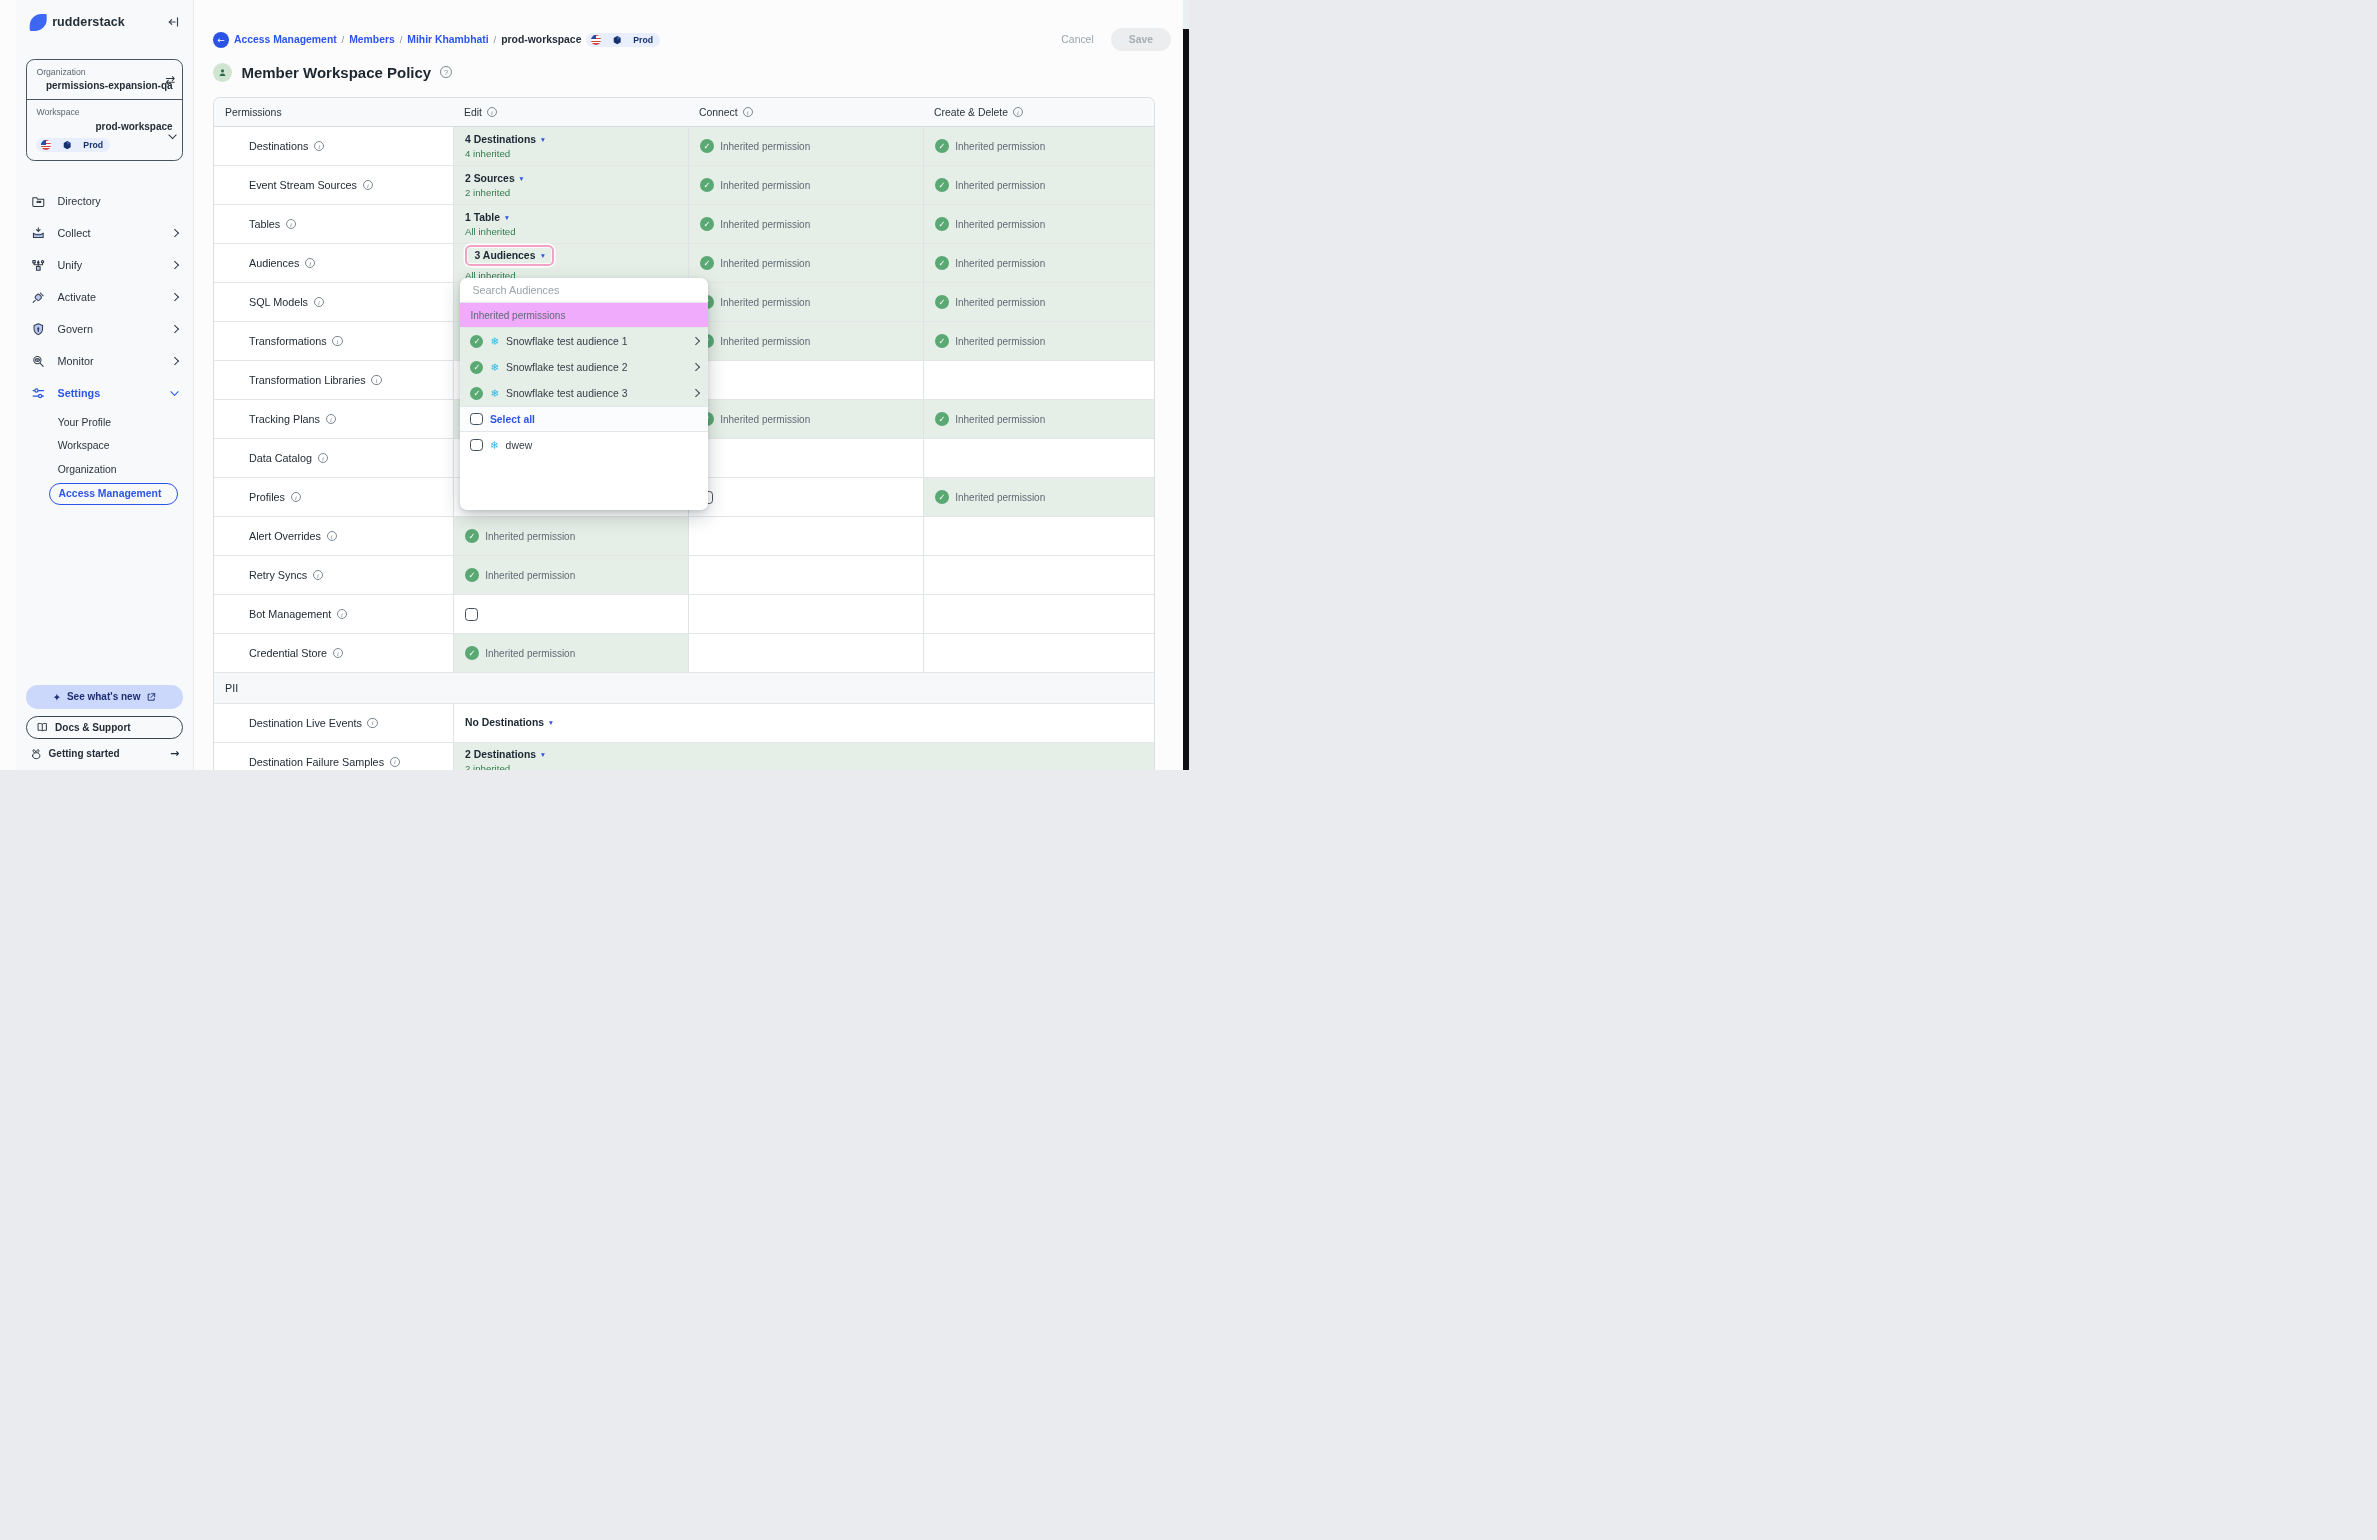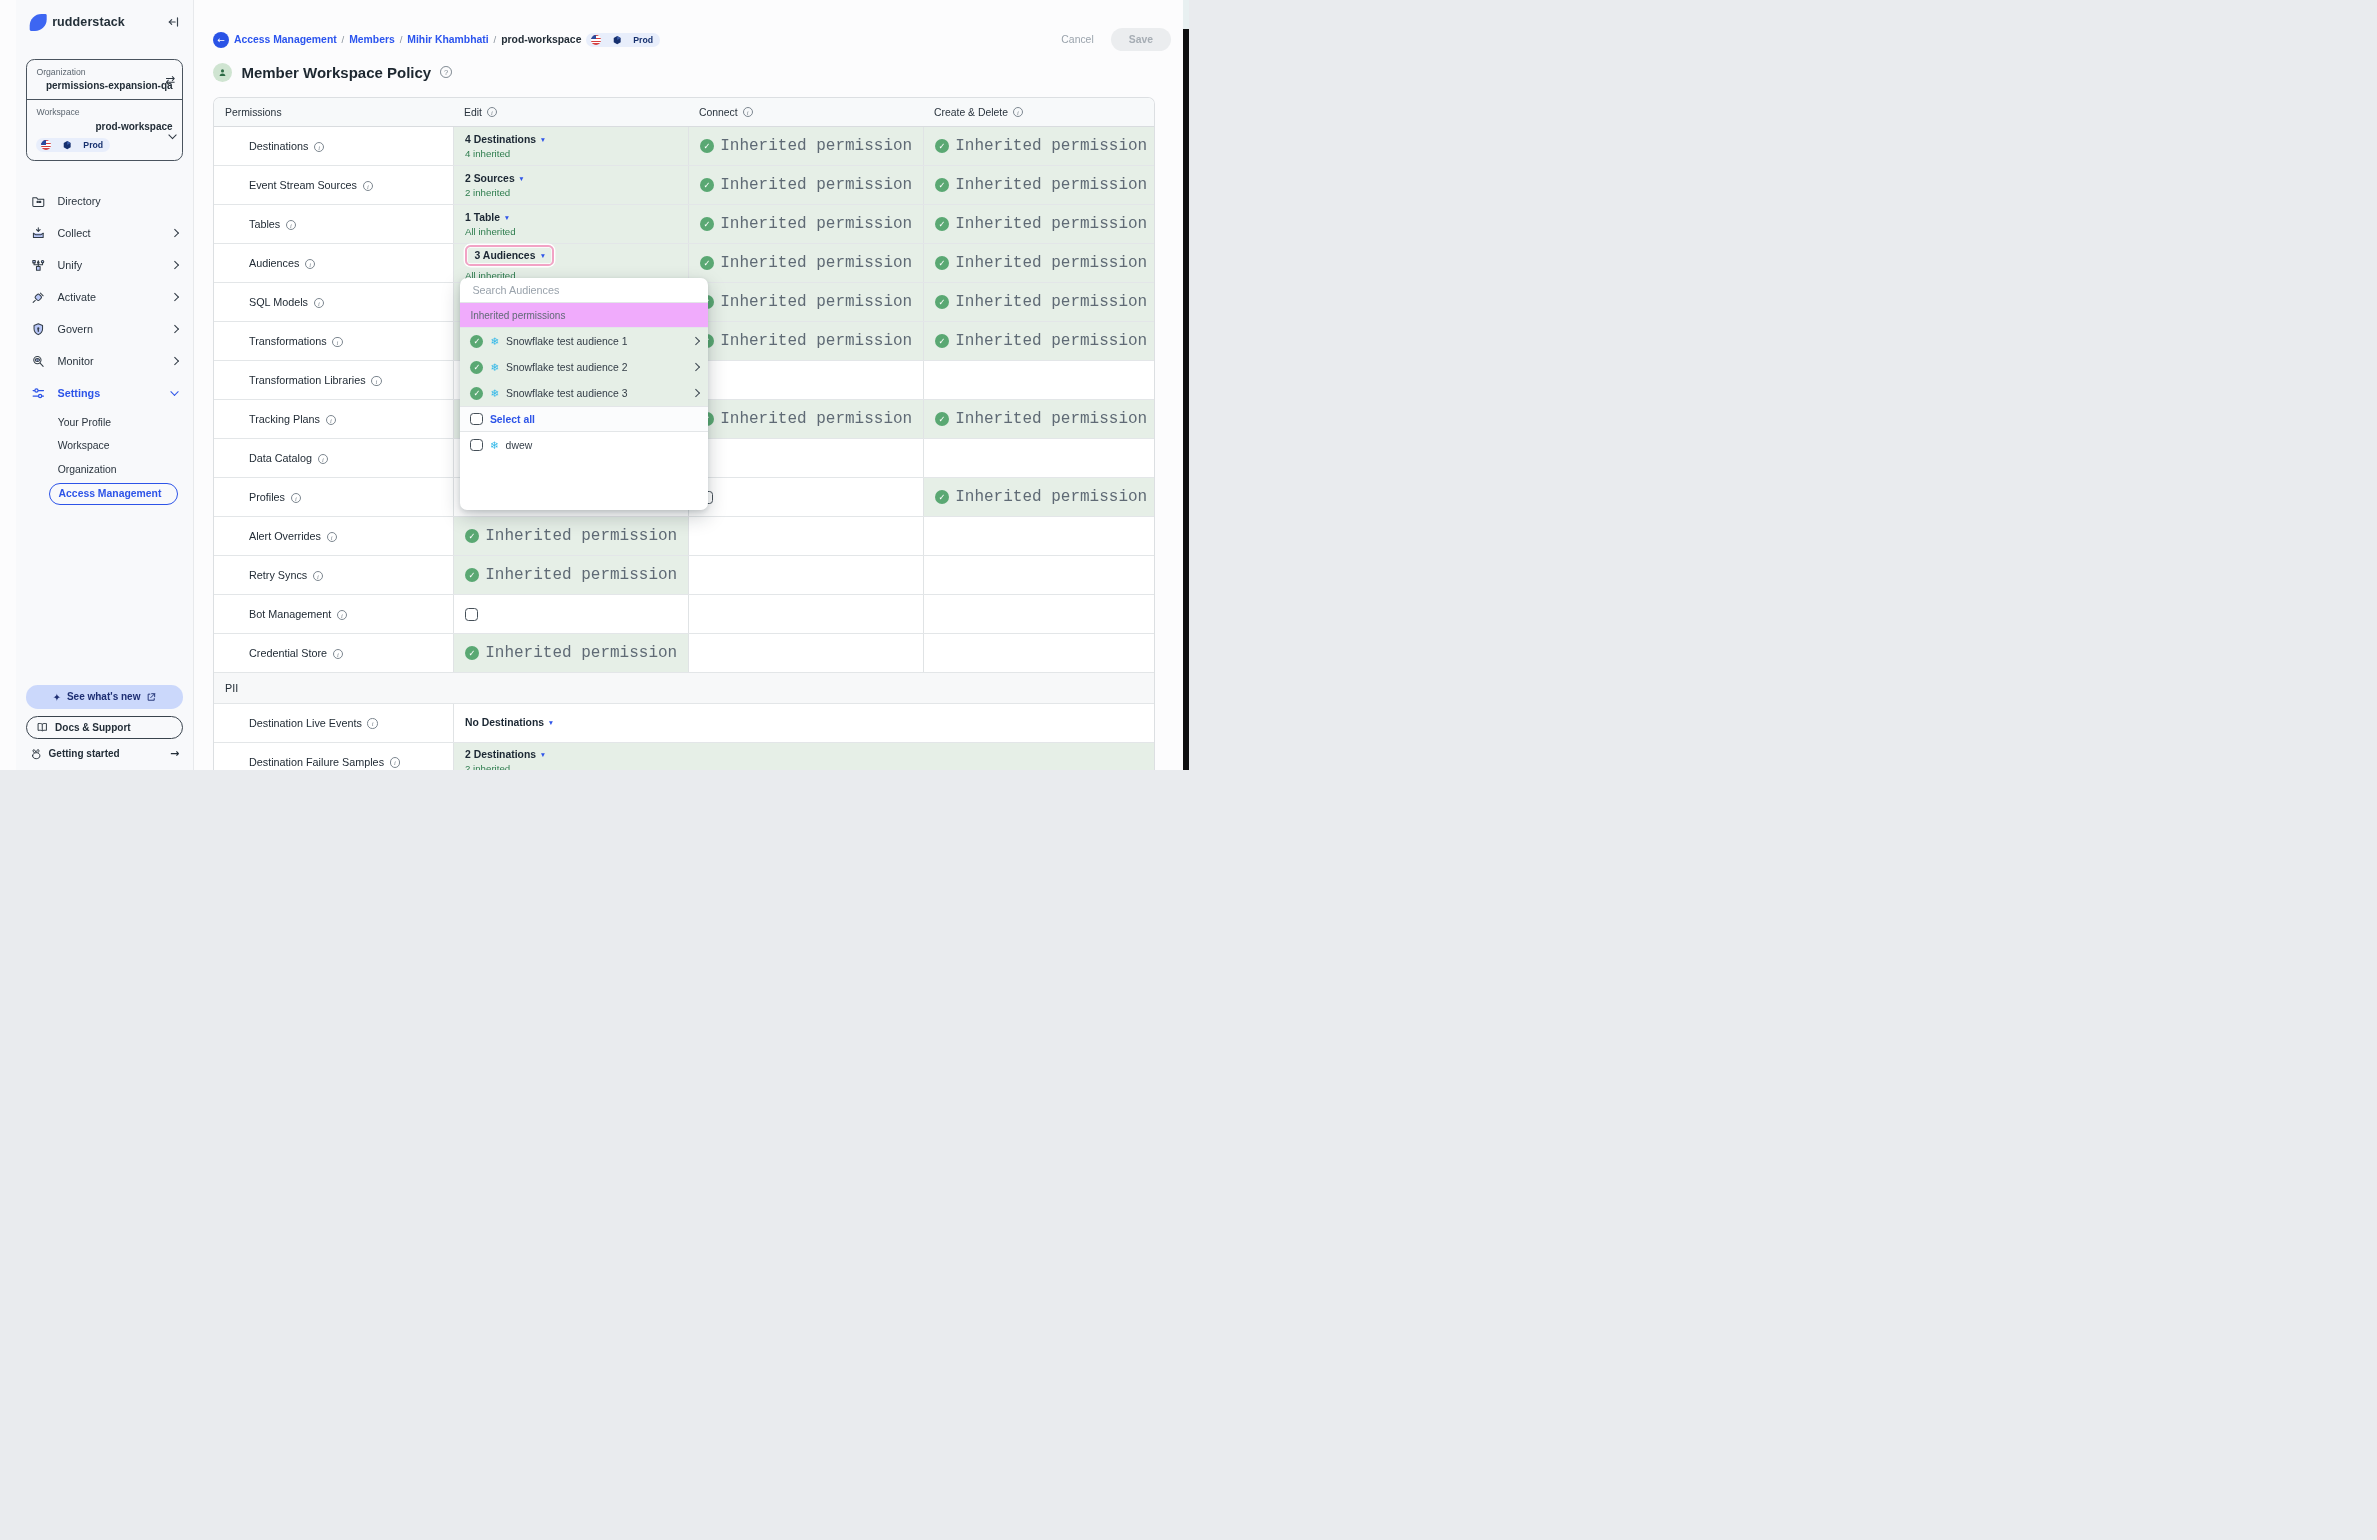--- a/index.html
+++ b/index.html
@@ -60,27 +60,27 @@
   .ptable{margin:14px 0 0 35px;width:942px;border:0.7px solid #dcdfe2;border-bottom:none;border-radius:7px 7px 0 0;background:#fff;overflow:hidden;}
   .t-head{display:grid;grid-template-columns:239px 235px 235px 234px;background:#f7f9fa;height:29px;border-bottom:0.7px solid #d9dcdf;}
   .t-head .hc{display:flex;align-items:center;gap:4.9px;padding-left:11px;font-size:10.4px;color:#2a343e;}
   .info{width:10.4px;height:10.4px;border-radius:50%;border:0.9px solid #7d8790;color:#7d8790;font-size:6.6px;font-style:italic;font-family:"Liberation Serif",serif;display:inline-flex;align-items:center;justify-content:center;flex:0 0 auto;cursor:pointer;}
   .t-row{display:grid;grid-template-columns:239px 235px 235px 234px;height:39px;border-bottom:0.7px solid #e3e6e8;background:#fff;}
   .t-row.full{grid-template-columns:239px 704px;}
   .t-row.section{grid-template-columns:942px;height:30.5px;background:#f7f8f9;}
   .cell{position:relative;padding-left:11px;display:flex;flex-direction:column;justify-content:center;}
   .cell.c2,.cell.c3,.cell.c4{border-left:0.7px solid #e0e3e5;}
   .cell.green{background:#e6efe7;}
-  .rowlabel{display:flex;align-items:flex-end;gap:5.6px;font-size:10.8px;color:#222c36;padding-left:24px;}
+  .rowlabel{display:flex;align-items:center;gap:5.6px;font-size:10.8px;color:#222c36;padding-left:24px;}
   .drop-line{display:flex;align-items:center;gap:4.9px;font-size:10.4px;font-weight:700;color:#1b2733;cursor:pointer;}
   .caret{color:#2f55e9;font-size:7.6px;}
   .sub-inh{font-size:9.7px;color:#2e7d4e;margin-top:2.8px;}
   .inh-wrap{display:flex;align-items:center;gap:6.2px;}
   .chk-circle{width:14px;height:14px;border-radius:50%;background:#5aa873;color:#fff;font-size:8.3px;font-weight:700;display:flex;align-items:center;justify-content:center;flex:0 0 auto;}
-  .inh-txt{font-size:16px;color:#5f6a75;font-family:Liberation Mono, monospace;}
+  .inh-txt{font-size:10px;color:#5f6a75;}
   .checkbox{width:12.5px;height:12.5px;border:1.2px solid #454f58;border-radius:3.5px;background:#fff;cursor:pointer;flex:0 0 auto;}
   .focus-pill{display:inline-flex;align-items:center;gap:5.6px;font-size:10.4px;font-weight:700;color:#1b2733;border:2.1px solid #f2a3c5;border-radius:5.6px;padding:2.8px 7.6px;box-shadow:0 0 0 1.4px #ffffff, inset 0 0 0 0.7px #ffffff;cursor:pointer;width:max-content;}
   .section-lbl{font-size:10.8px;color:#222c36;}
 
   
   .popup{position:absolute;left:282px;top:278px;width:248px;height:232px;background:#fff;border-radius:7px;box-shadow:0 7px 19.4px rgba(20,30,40,.22),0 1.4px 4.2px rgba(20,30,40,.12);z-index:20;overflow:hidden;}
   .p-search{height:25px;display:flex;align-items:center;padding-left:10.4px;border-bottom:0.7px solid #e3e6e8;}
   .p-search input{border:none;outline:none;font-size:10.8px;color:#232e38;width:90%;background:transparent;}
   .p-search input::placeholder{color:#9aa3ac;}
   .p-section{height:25px;display:flex;align-items:center;padding-left:10.4px;background:#f0abfc;border-bottom:0.7px solid #e3e6e8;font-size:10px;color:#5f6a75;}

